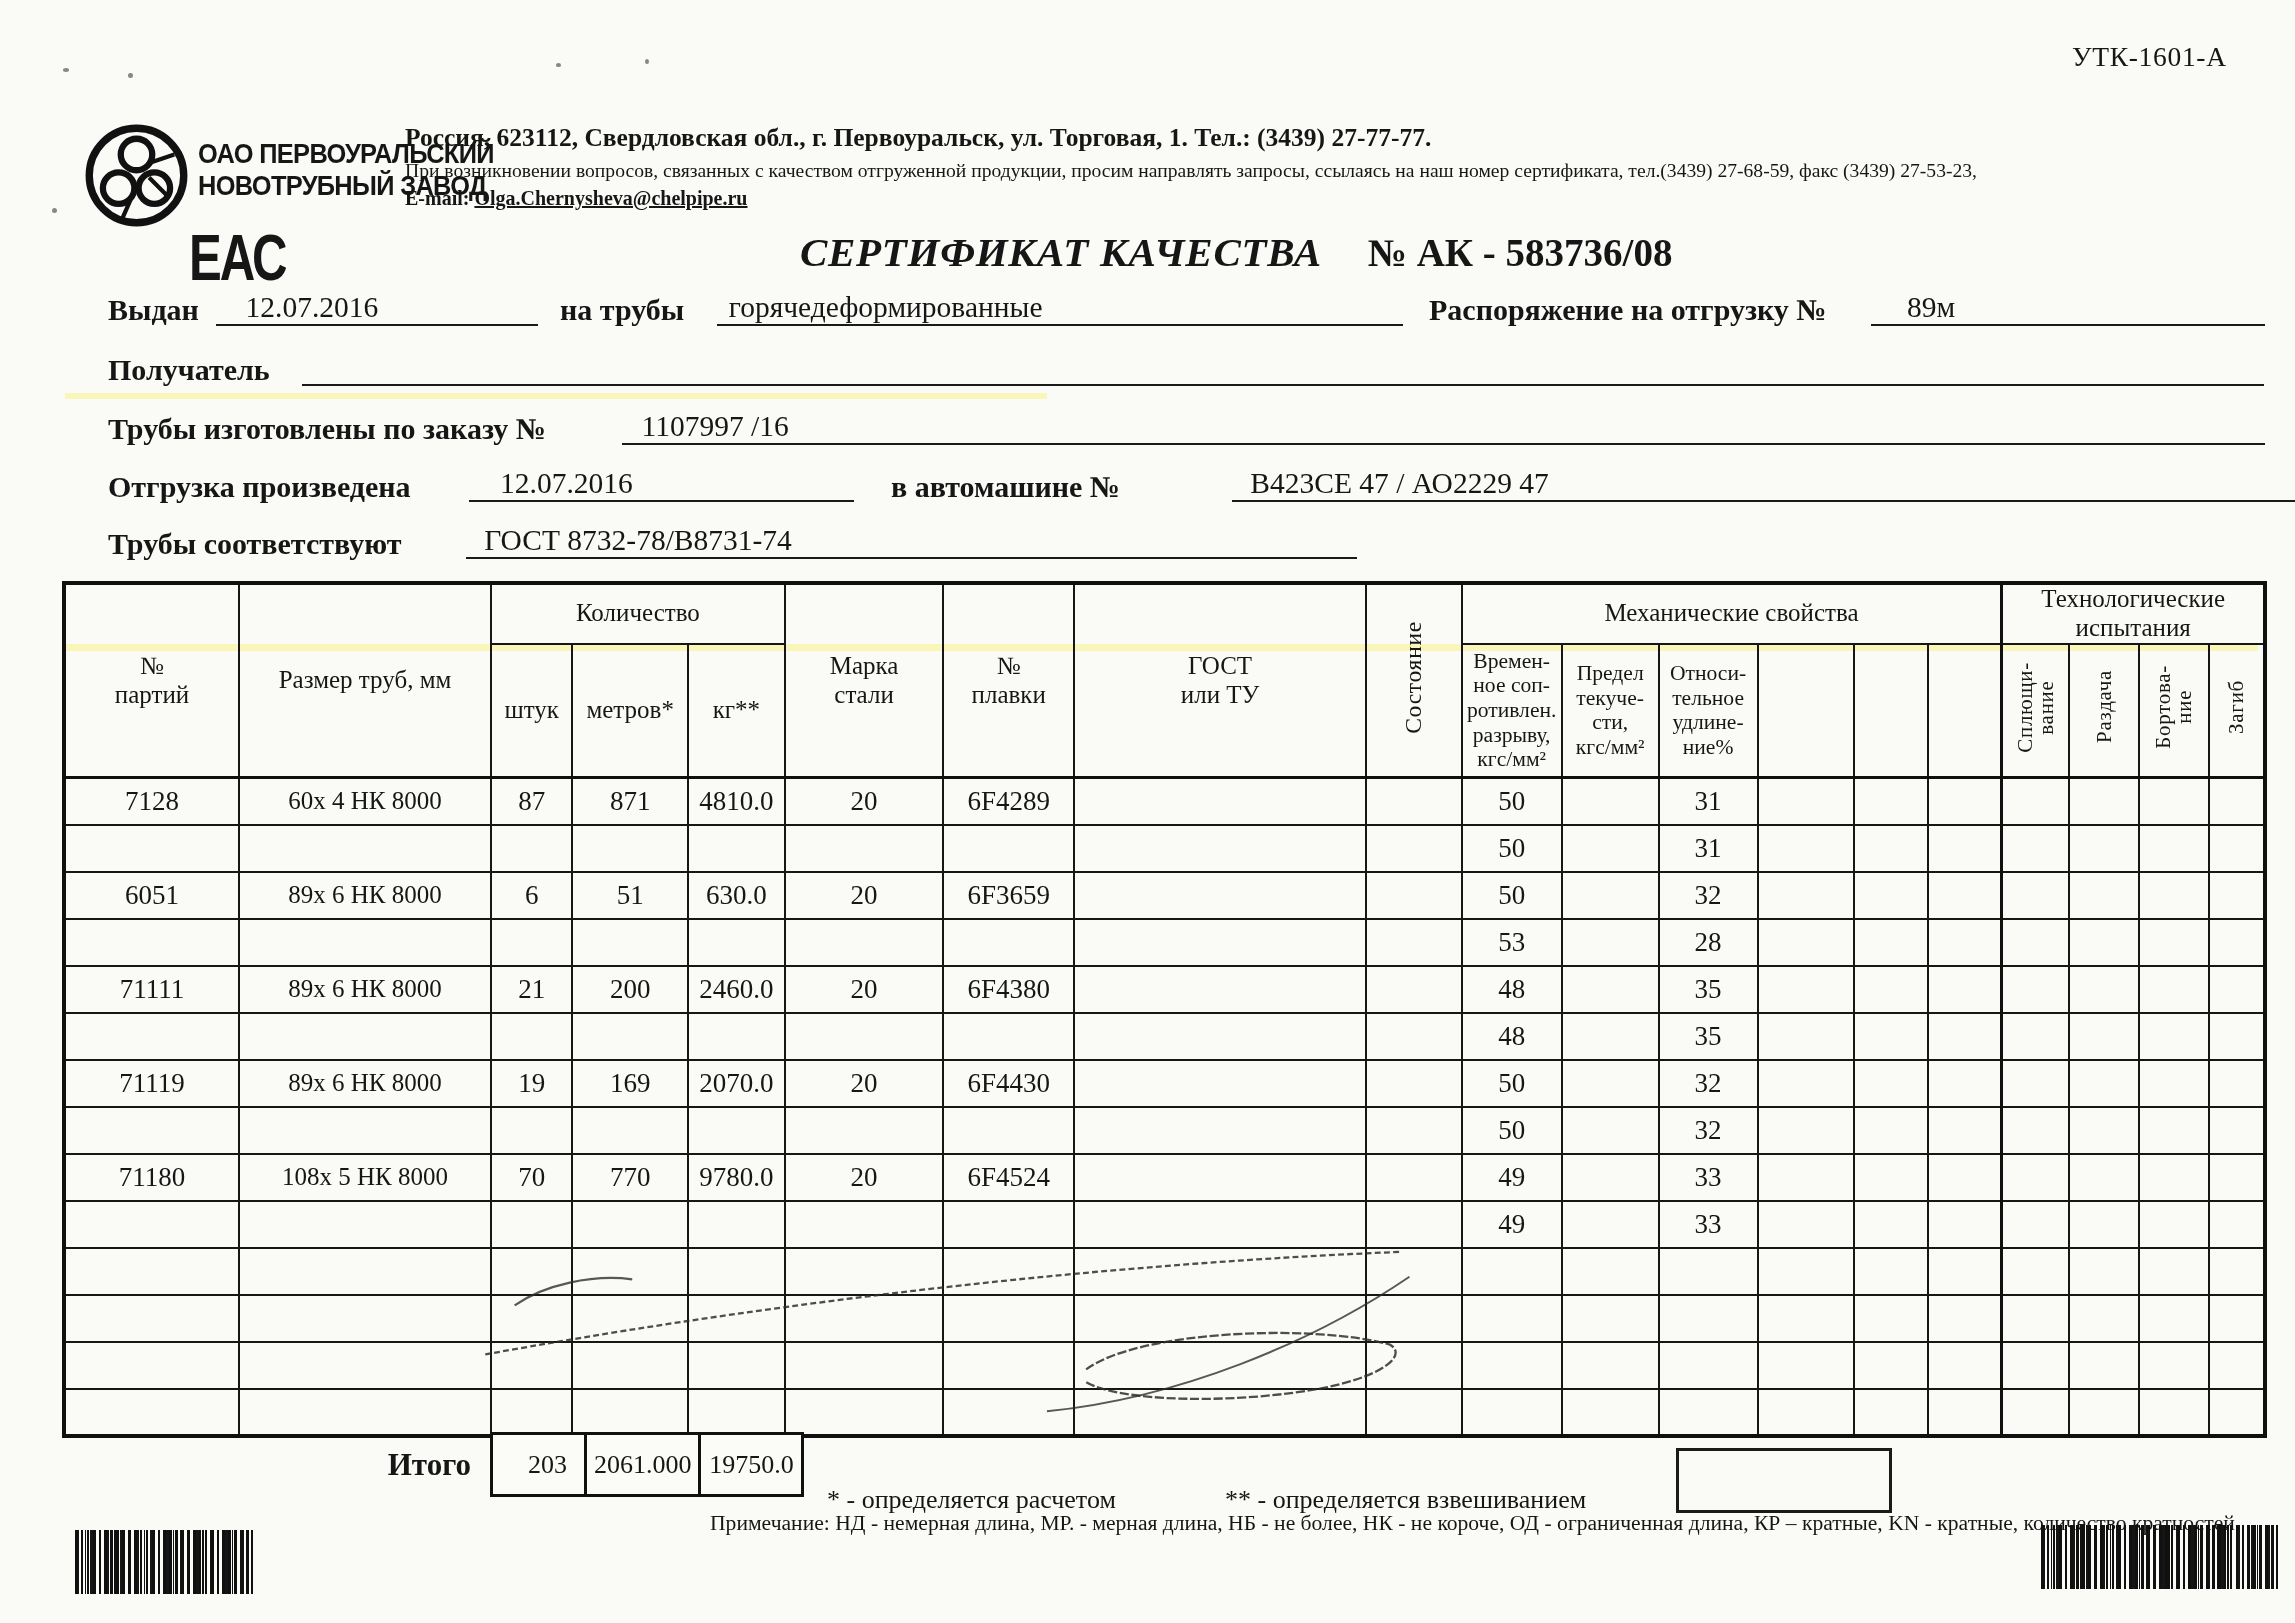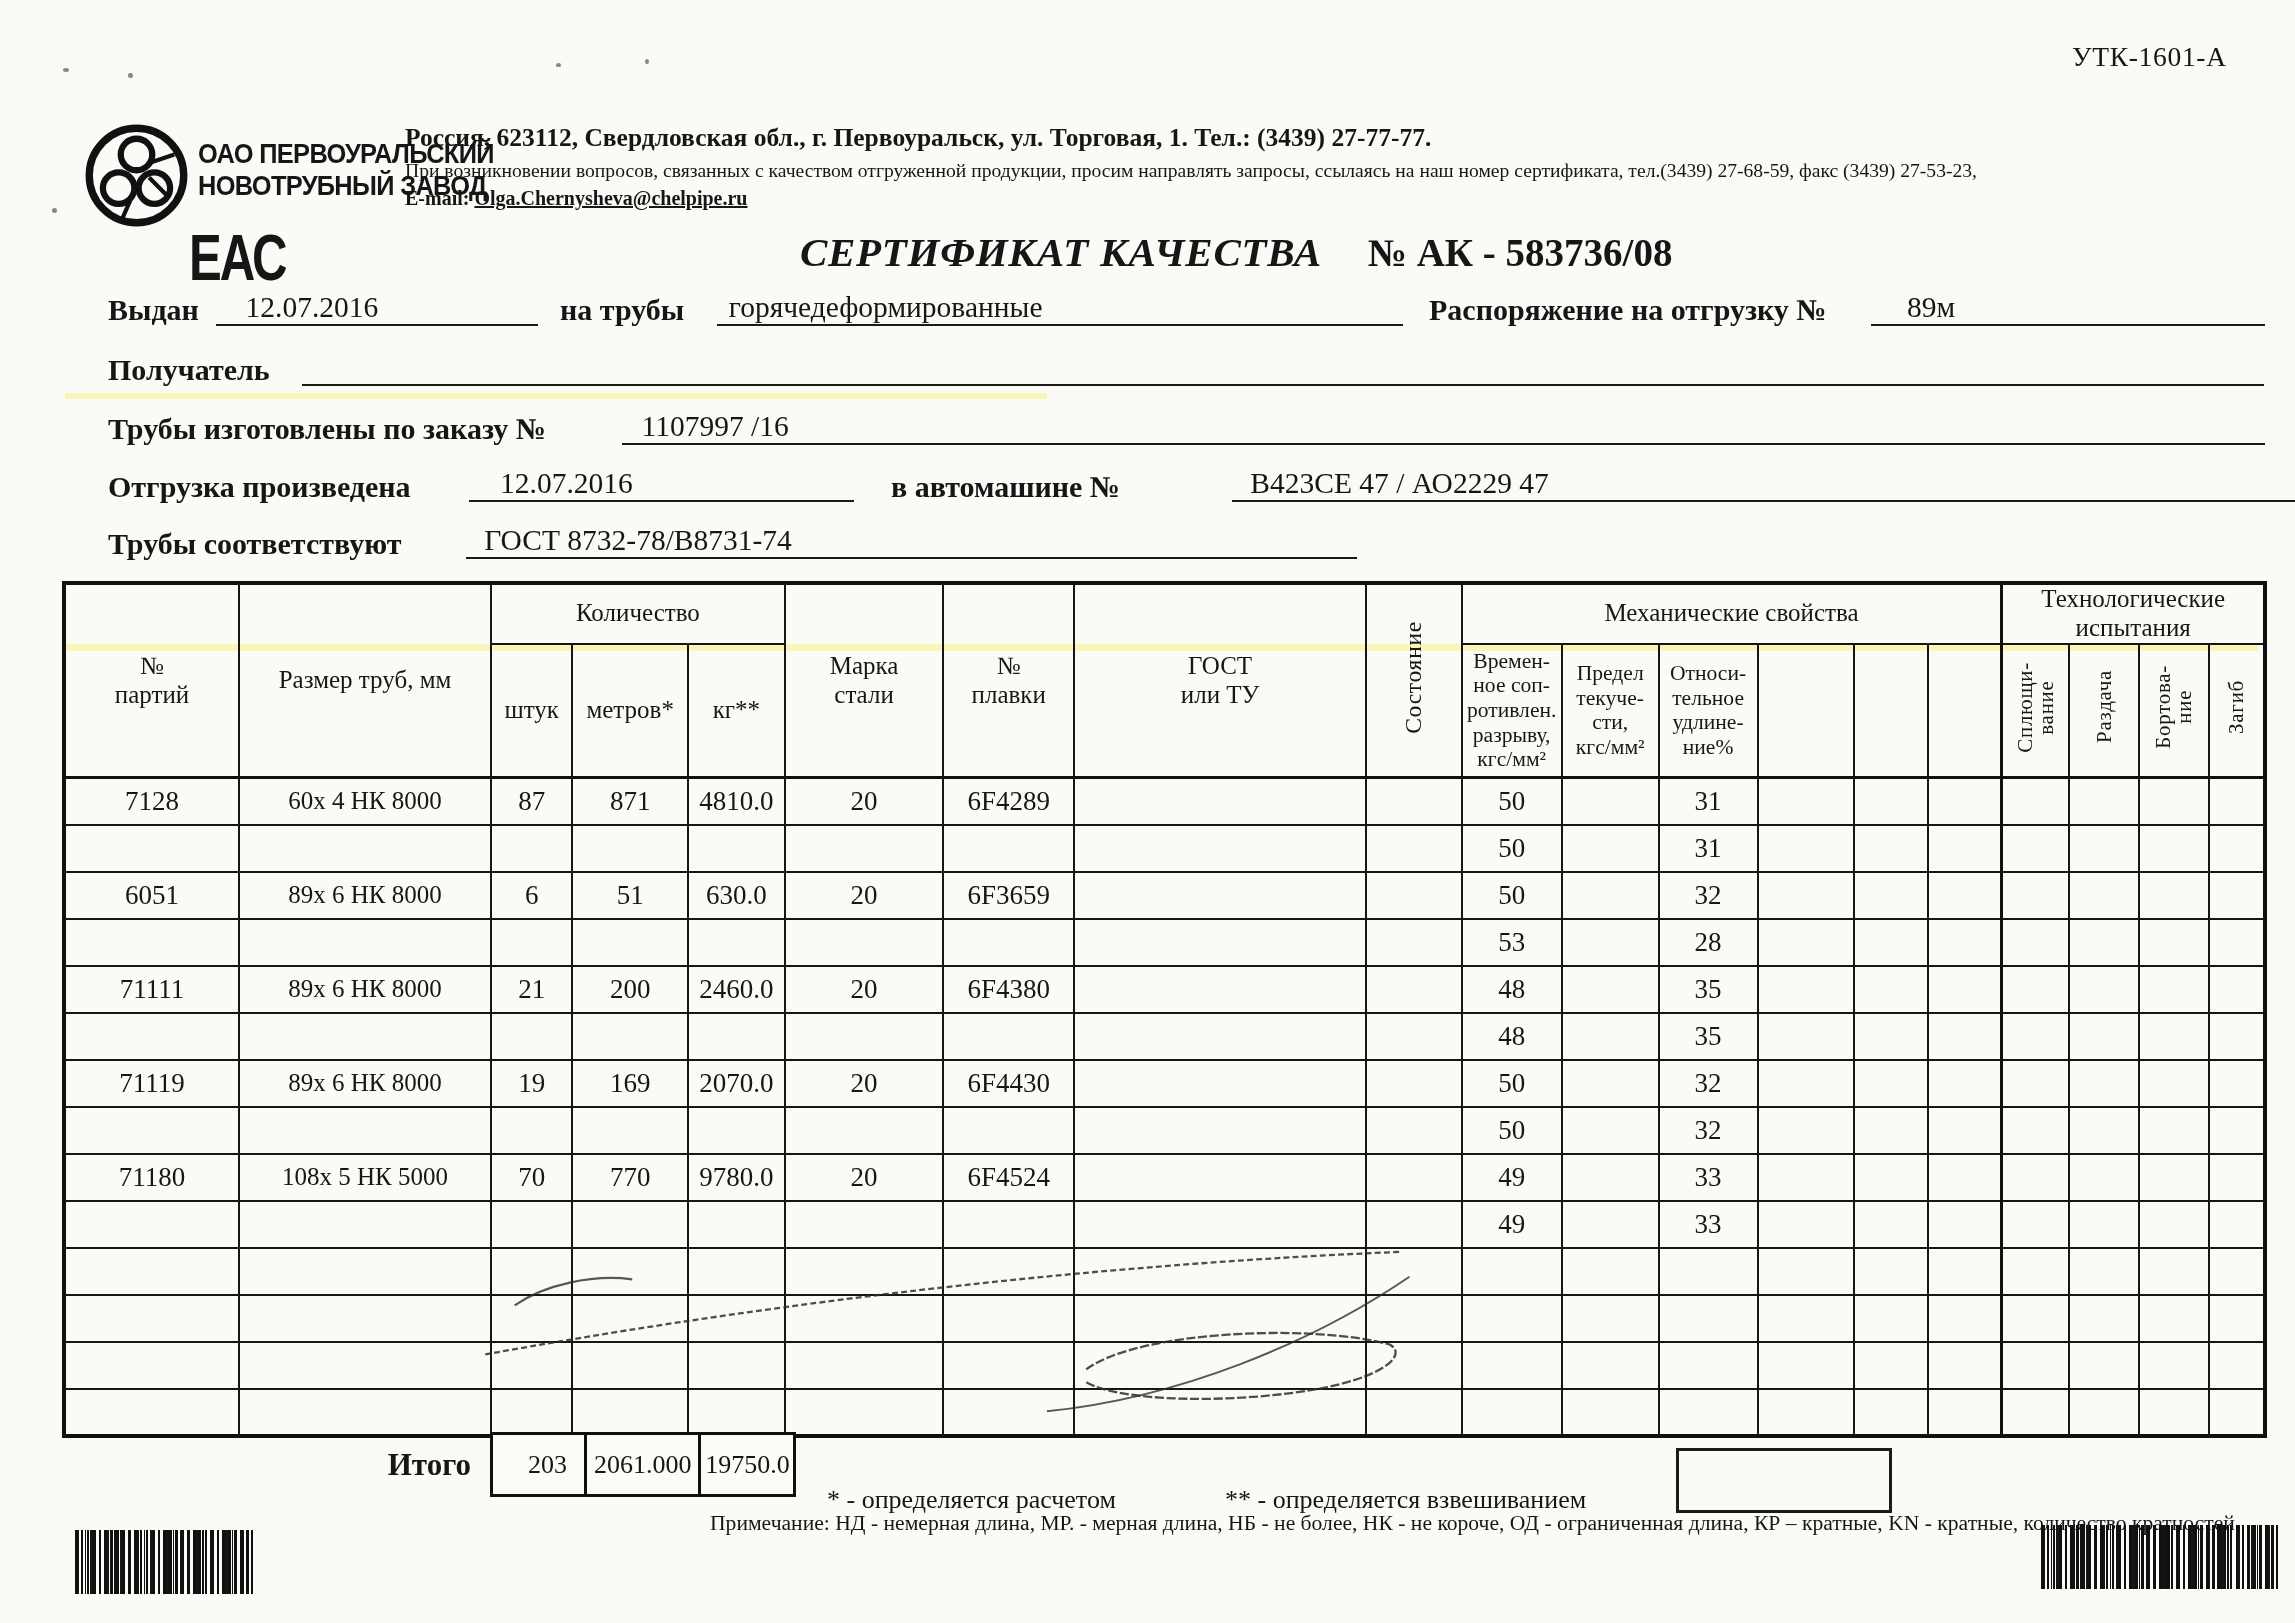--- a/index.html
+++ b/index.html
@@ -366,21 +366,21 @@
           <td></td>
           <td></td>
           <td></td>
           <td></td>
           <td></td>
           <td></td>
           <td></td>
         </tr>
         <tr>
           <td>71180</td>
-          <td class="size-col">108х 5 НК 5000</td>
+          <td class="size-col">108х 5 НК 8000</td>
           <td>70</td>
           <td>770</td>
           <td>9780.0</td>
           <td>20</td>
           <td>6F4524</td>
           <td></td>
           <td></td>
           <td>49</td>
           <td></td>
           <td>33</td>
@@ -504,21 +504,21 @@
     <path d="M 40 215 C 400 150, 900 80, 1440 58" stroke="#2e2e2e" stroke-width="3.5" fill="none" stroke-dasharray="9 5" opacity="0.85"></path>
     <path d="M 85 140 C 130 108, 205 92, 265 100" stroke="#2e2e2e" stroke-width="3.5" fill="none" opacity="0.8"></path>
     <path d="M 960 238 C 1040 178, 1310 168, 1425 200 C 1448 212, 1430 244, 1325 266 C 1190 292, 1005 288, 958 256" stroke="#2e2e2e" stroke-width="3.5" fill="none" stroke-dasharray="14 4" opacity="0.85"></path>
     <path d="M 900 302 C 1100 282, 1305 198, 1455 96" stroke="#2e2e2e" stroke-width="3" fill="none" opacity="0.8"></path>
   </svg>
 
   <div class="abs totals-label">Итого</div>
   <div class="abs totals-boxes">
     <div class="tbox" style="width:97px;padding-left:18px;">203</div>
     <div class="tbox" style="width:118px;">2061.000</div>
-    <div class="tbox" style="width:98px;">19750.0</div>
+    <div class="tbox" style="width:106px;">19750.0</div>
   </div>
   <div class="abs fn" style="top:1454px;left:827px;">* - определяется расчетом</div>
   <div class="abs fn" style="top:1454px;left:1225px;">** - определяется взвешиванием</div>
   <div class="abs stamp-box"></div>
 
   <div class="abs note-line">Примечание: НД - немерная длина, МР. - мерная длина, НБ - не более, НК - не короче, ОД - ограниченная длина, КР – кратные, KN - кратные, количество кратностей</div>
 
   <div class="abs barcode bc-left"></div>
   <div class="abs barcode bc-right"></div>
 

